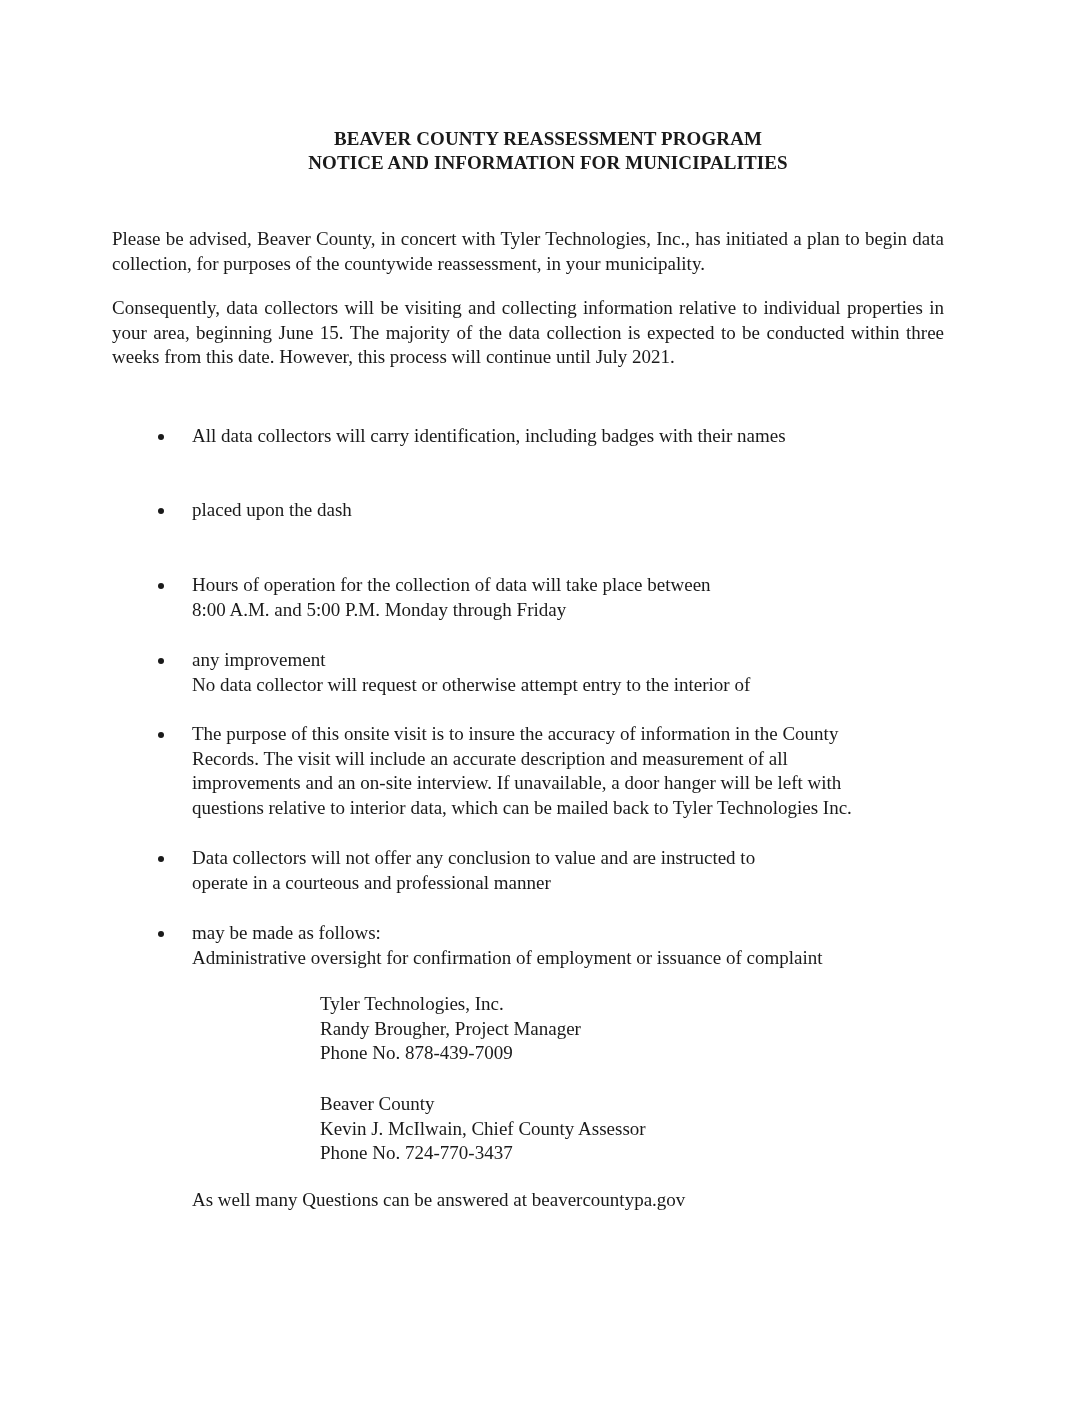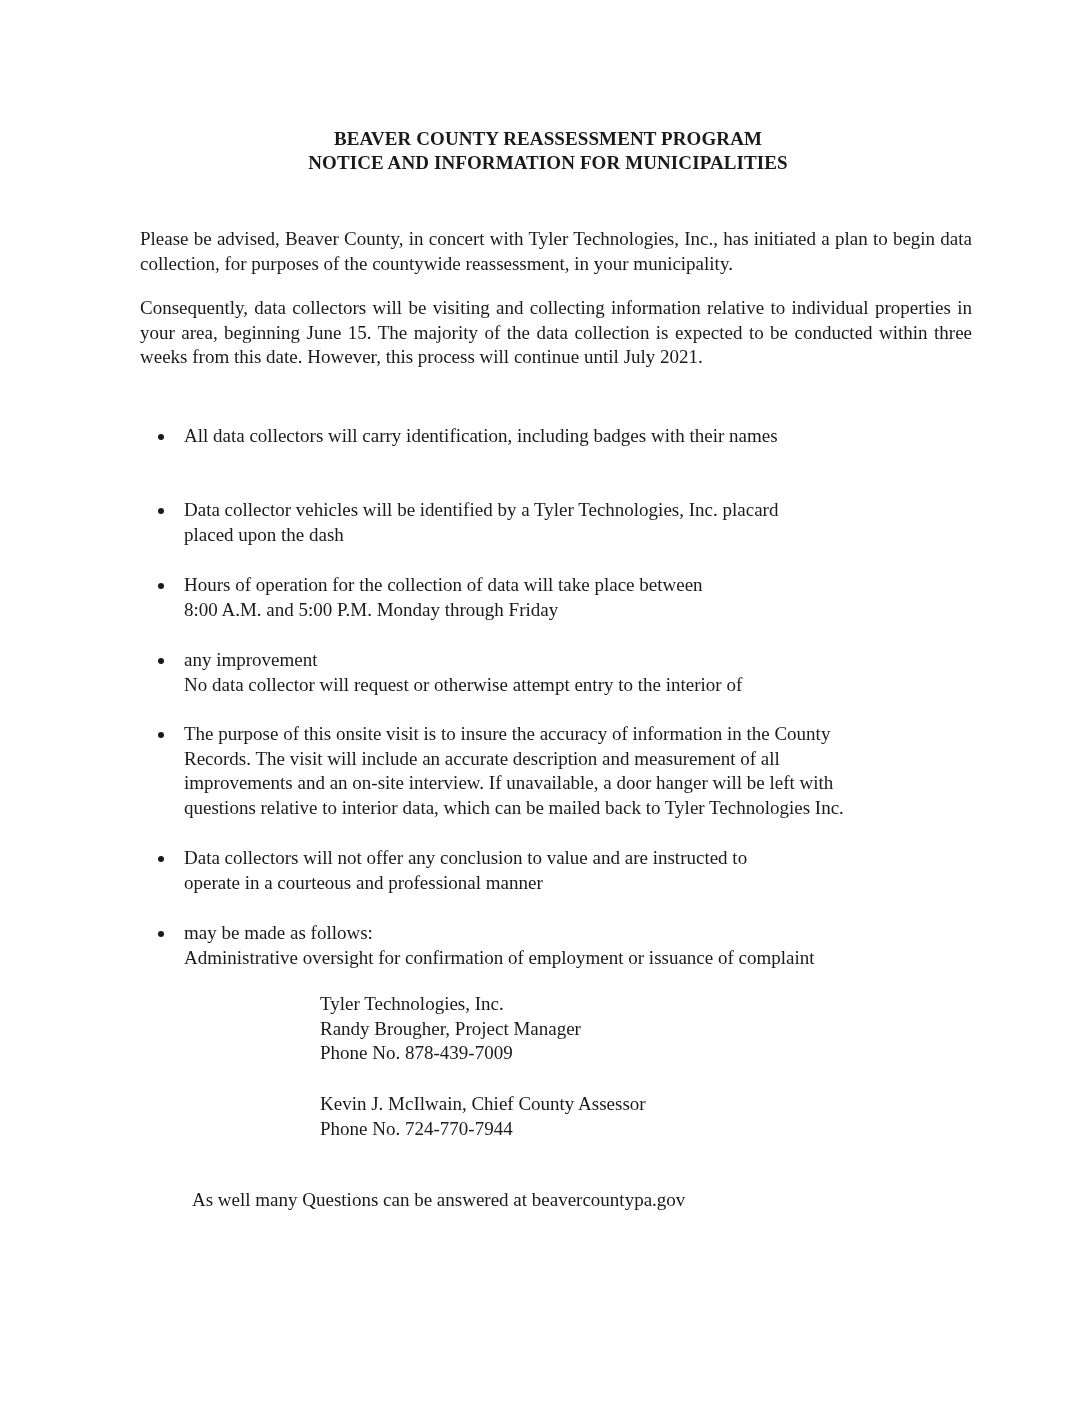--- a/index.html
+++ b/index.html
@@ -29,21 +29,21 @@
       font-weight: bold;
       font-size: 19px;
       line-height: 24px;
       letter-spacing: 0.1px;
     }
     .title-1 { top: 127px; left: 4px; }
     .title-2 { top: 151px; left: 4px; }
 
     .para {
       position: absolute;
-      left: 140px;
+      left: 112px;
       width: 832px;
       font-size: 19px;
       line-height: 24.5px;
       text-align: justify;
       text-align-last: left;
     }
     .para-1 { top: 227px; }
     .para-2 { top: 296px; }
 
     .bullet {
@@ -56,21 +56,21 @@
       position: absolute;
       left: 0;
       top: 10px;
       width: 6px;
       height: 6px;
       border-radius: 50%;
       background: #1a1a1a;
     }
     .bullet .text {
       position: absolute;
-      left: 26px;
+      left: 34px;
       top: 0;
       white-space: nowrap;
     }
     .bullet .text span {
       display: block;
     }
     .b1 { top: 424px; }
     .b2 { top: 498px; }
     .b3 { top: 573px; }
     .b4 { top: 648px; }
@@ -112,21 +112,20 @@
   <div class="bullet b1">
     <span class="dot"></span>
     <div class="text">
       <span>All data collectors will carry identification, including badges with their names</span>
     </div>
   </div>
 
   <div class="bullet b2">
     <span class="dot"></span>
     <div class="text">
-      <span>Data collector vehicles will be identified by a Tyler Technologies, Inc. placard</span>
       <span>placed upon the dash</span>
     </div>
   </div>
 
   <div class="bullet b3">
     <span class="dot"></span>
     <div class="text">
       <span>Hours of operation for the collection of data will take place between</span>
       <span>8:00 A.M. and 5:00 P.M. Monday through Friday</span>
     </div>
@@ -166,19 +165,20 @@
     </div>
   </div>
 
   <div class="contact contact-1">
     <span>Tyler Technologies, Inc.</span>
     <span>Randy Brougher, Project Manager</span>
     <span>Phone No. 878-439-7009</span>
   </div>
 
   <div class="contact contact-2">
+    <span>Beaver County</span>
     <span>Kevin J. McIlwain, Chief County Assessor</span>
-    <span>Phone No. 724-770-7944</span>
+    <span>Phone No. 724-770-3437</span>
   </div>
 
   <div class="footer-note">As well many Questions can be answered at beavercountypa.gov</div>
 
 </div>
 
 </body></html>

